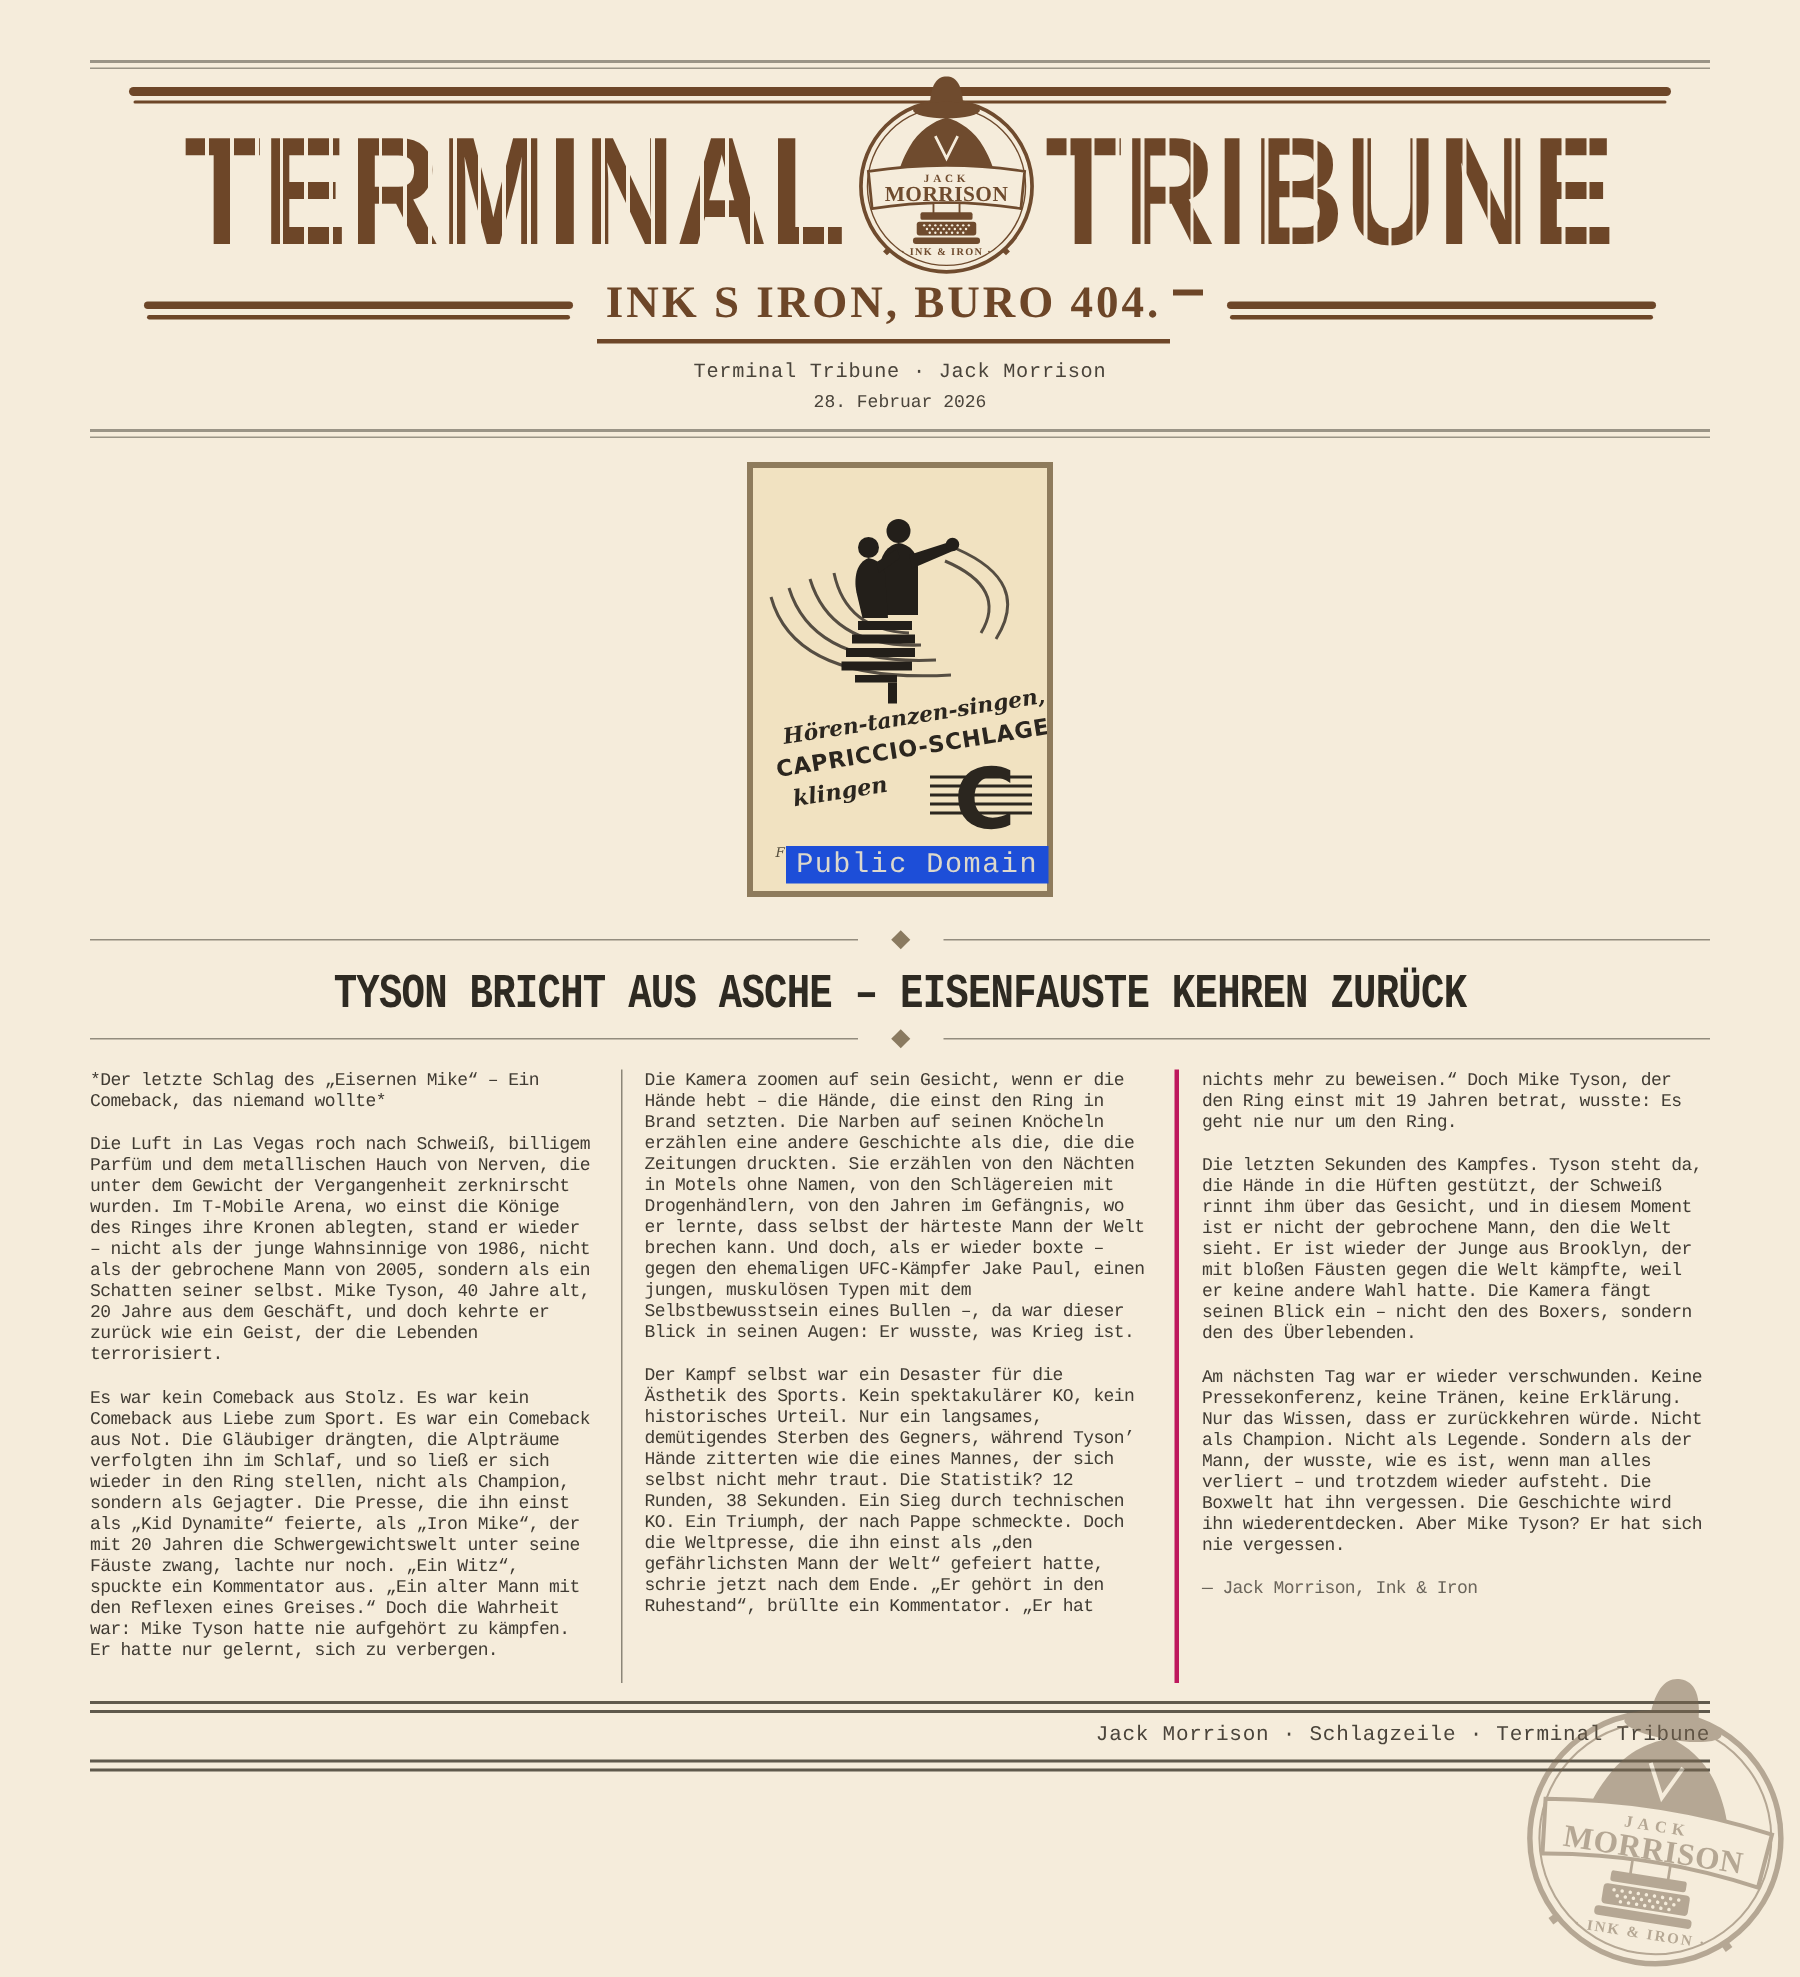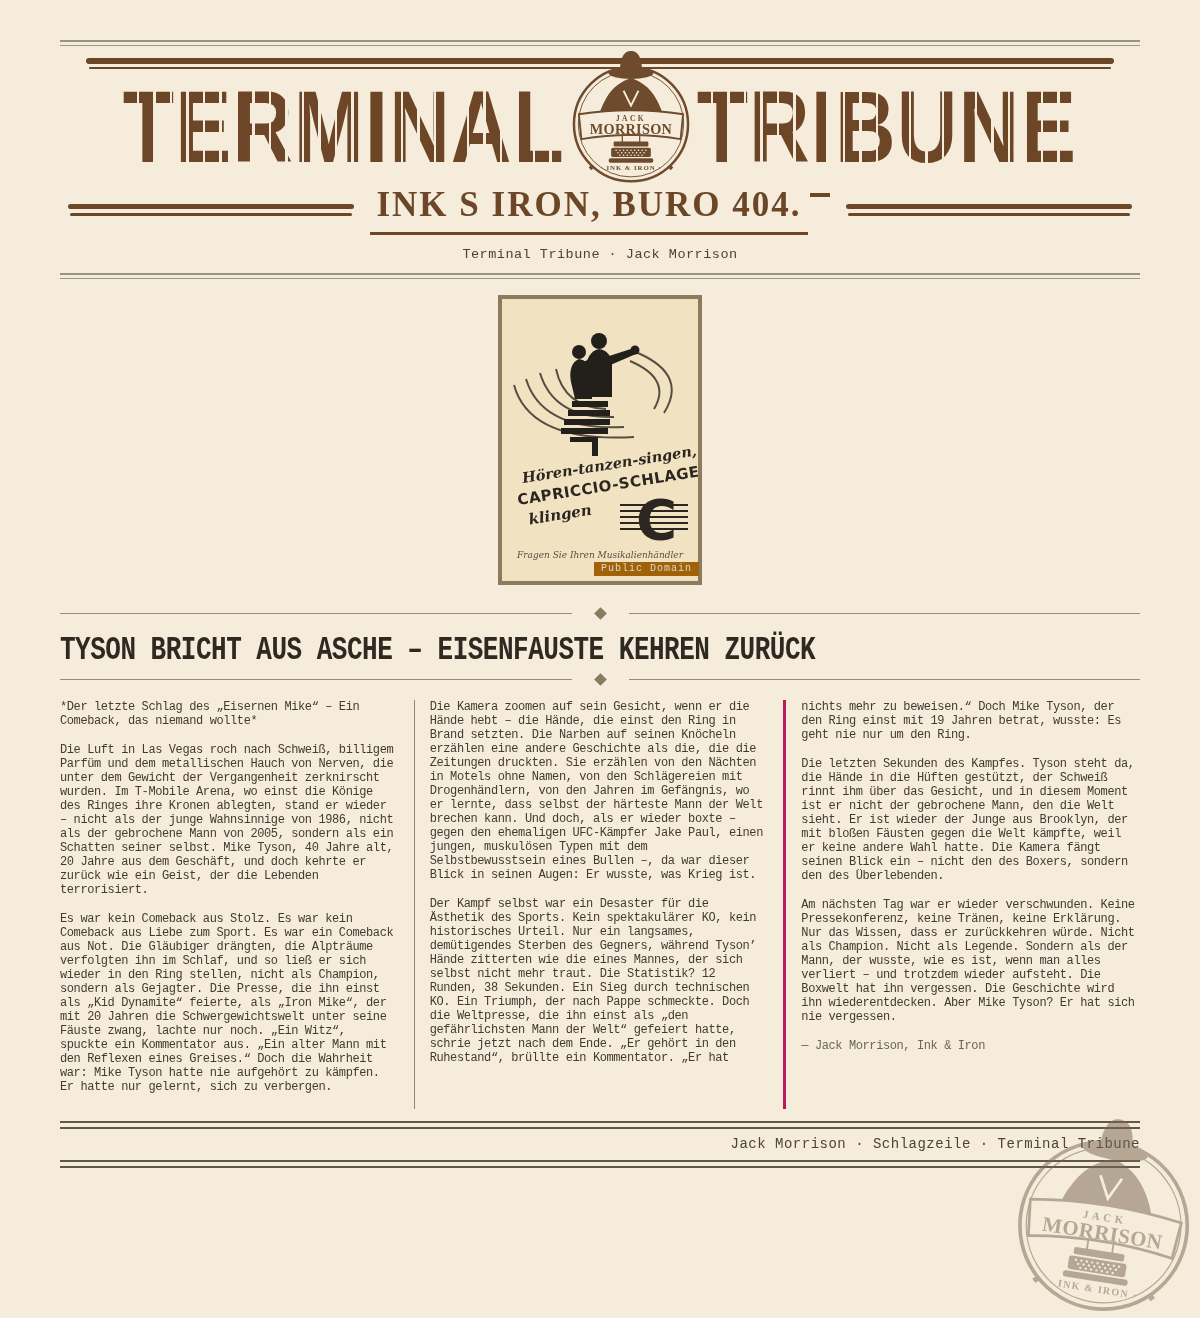--- a/index.html
+++ b/index.html
@@ -44,48 +44,48 @@
   .masthead-badge { width: 124px; height: 144px; margin: -18px 4px 0; flex: 0 0 auto; color: #6f4b2e; }
 
   
   .tagline-row { margin-top: 2px; display: flex; align-items: center; justify-content: center; gap: 16px; }
   .flank { width: 286px; flex: 0 0 auto; }
   .flank .bar1 { height: 5px; border-radius: 3px; background: #6d4628; }
   .flank .bar2 { height: 3px; border-radius: 2px; background: #6d4628; margin: 4px 2px 0; }
   .tagline { color: #6d4628; white-space: nowrap; }
   .tagline-text {
     font-family: "Liberation Serif", serif;
-    font-weight: bold; font-size: 35px; letter-spacing: 2px;
+    font-weight: bold; font-size: 30px; letter-spacing: 2px;
     border-bottom: 3px solid #6d4628; padding: 0 6px 7px; display: inline-block;
   }
   .macron { display: inline-block; width: 20px; height: 4px; background: #6d4628; vertical-align: top; margin: 8px 0 0 2px; }
 
   .press-line { margin-top: 12px; text-align: center; font-size: 13.5px; letter-spacing: 0.5px; color: #4a443b; }
   .date-line  { margin-top: 5px;  text-align: center; font-size: 12px;  color: #4a443b; }
   .rule-thin-double.second { margin-top: 11px; }
 
   
   .figure {
     width: 196px; height: 282px; margin: 16px auto 0;
     border: 4px solid #8e7b5c; background: #f1e2c1; position: relative;
   }
   .figure svg { position: absolute; left: 0; top: 0; }
   .license-badge {
     position: absolute; right: -1px; bottom: 5px;
-    background: #a16207; color: #dcd8cb;
-    font-size: 10px; padding: 1px 7px 2px; letter-spacing: 1px; margin-left: 12px;
+    background: #1d4ed8; color: #dcd8cb;
+    font-size: 19px; padding: 1px 7px 2px; letter-spacing: 1px; margin-left: 12px;
   }
 
   
   .diamond-rule { margin-top: 24px; display: flex; align-items: center; gap: 24px; }
   .diamond-rule .line { flex: 1; height: 1px; background: #938c7e; }
   .diamond-rule .diamond { width: 9px; height: 9px; background: #8a7a60; transform: rotate(45deg); flex: 0 0 auto; }
   .diamond-rule.below { margin-top: 8px; }
 
-  .headline { margin: 12px 0 0; text-align: left; }
+  .headline { margin: 12px 0 0; text-align: center; }
   .headline-text {
     display: inline-block;
     font-family: "Liberation Mono", monospace;
     font-weight: bold; font-size: 26px; line-height: 1.2; letter-spacing: -0.5px;
     color: #2e2a22; transform: scaleY(1.25); white-space: nowrap;
   }
 
   
   .article { margin-top: 16px; display: flex; }
   .col { flex: 1 1 0; box-sizing: border-box; }
@@ -199,20 +199,21 @@
     <div class="tagline">
       <span class="tagline-text">INK S IRON, BURO 404.</span><span class="macron"></span>
     </div>
     <div class="flank">
         <div class="bar1"></div>
         <div class="bar2"></div>
       </div>
   </div>
 
   <div class="press-line">Terminal Tribune · Jack Morrison</div>
+  <div class="date-line">28. Februar 2026</div>
 
   <div class="rule-thin-double second"></div>
 
   <div class="figure">
     <svg width="196" height="282" viewBox="0 0 196 282">
 
       <g fill="none" stroke="#3a342c" stroke-width="2" opacity="0.85">
         <path d="M12,86 Q28,144 132,138"></path>
         <path d="M24,80 Q40,132 122,128"></path>
         <path d="M38,74 Q52,120 112,118"></path>

